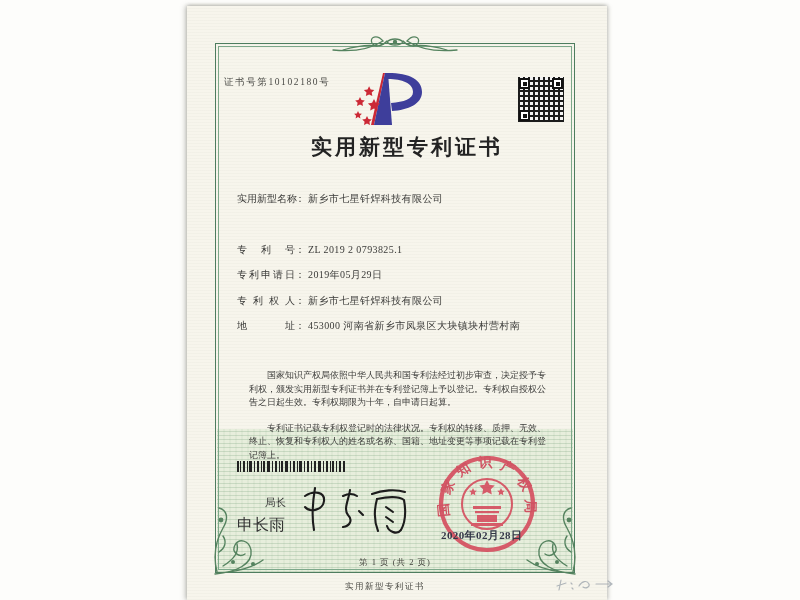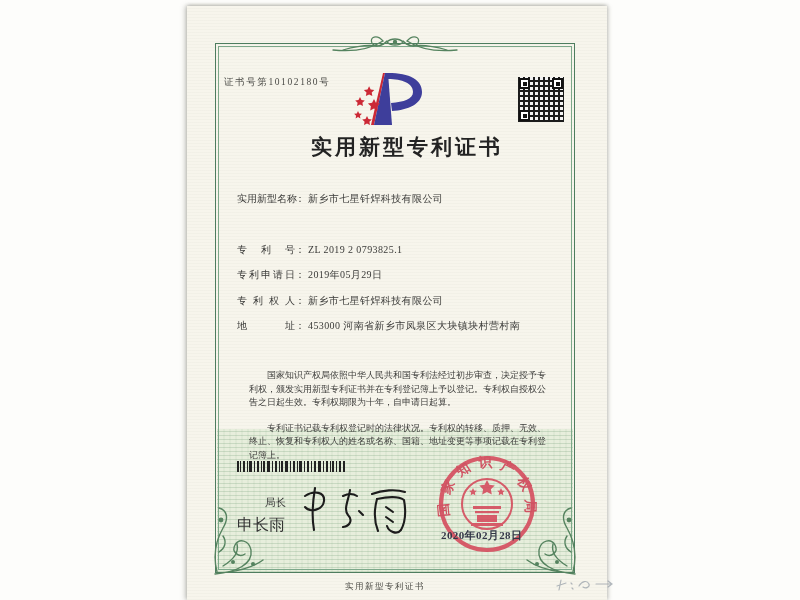--- a/index.html
+++ b/index.html
@@ -224,20 +224,21 @@
         <rect x="36" y="52" width="28" height="3"></rect>
         <rect x="38" y="57" width="24" height="2.2"></rect>
         <rect x="40" y="61" width="20" height="7"></rect>
         <rect x="34" y="69" width="32" height="3"></rect>
         <circle cx="50" cy="50" r="25" fill="none" stroke="#d5495b" stroke-width="2"></circle>
       </g>
     </g>
   </svg>
   <div class="sealdate">2020年02月28日</div>
 
+  <div class="pagefoot">第 1 页 (共 2 页)</div>
 
   <div class="backnote">实用新型专利证书</div>
 
   <svg class="pencil" width="72" height="22" viewBox="0 0 72 22">
     <g stroke="#9aa2aa" stroke-width="1.2" fill="none" stroke-linecap="round">
       <path d="M5,12 l9,-3 M9,6 l-2,10"></path>
       <path d="M19,9 l1,1 M20,14 l1,1"></path>
       <path d="M27,12 c3,-5 8,-6 10,-2 c1,3 -3,5 -6,3"></path>
       <path d="M44,10 h16 M56,7 l4,3 -4,3"></path>
     </g>

